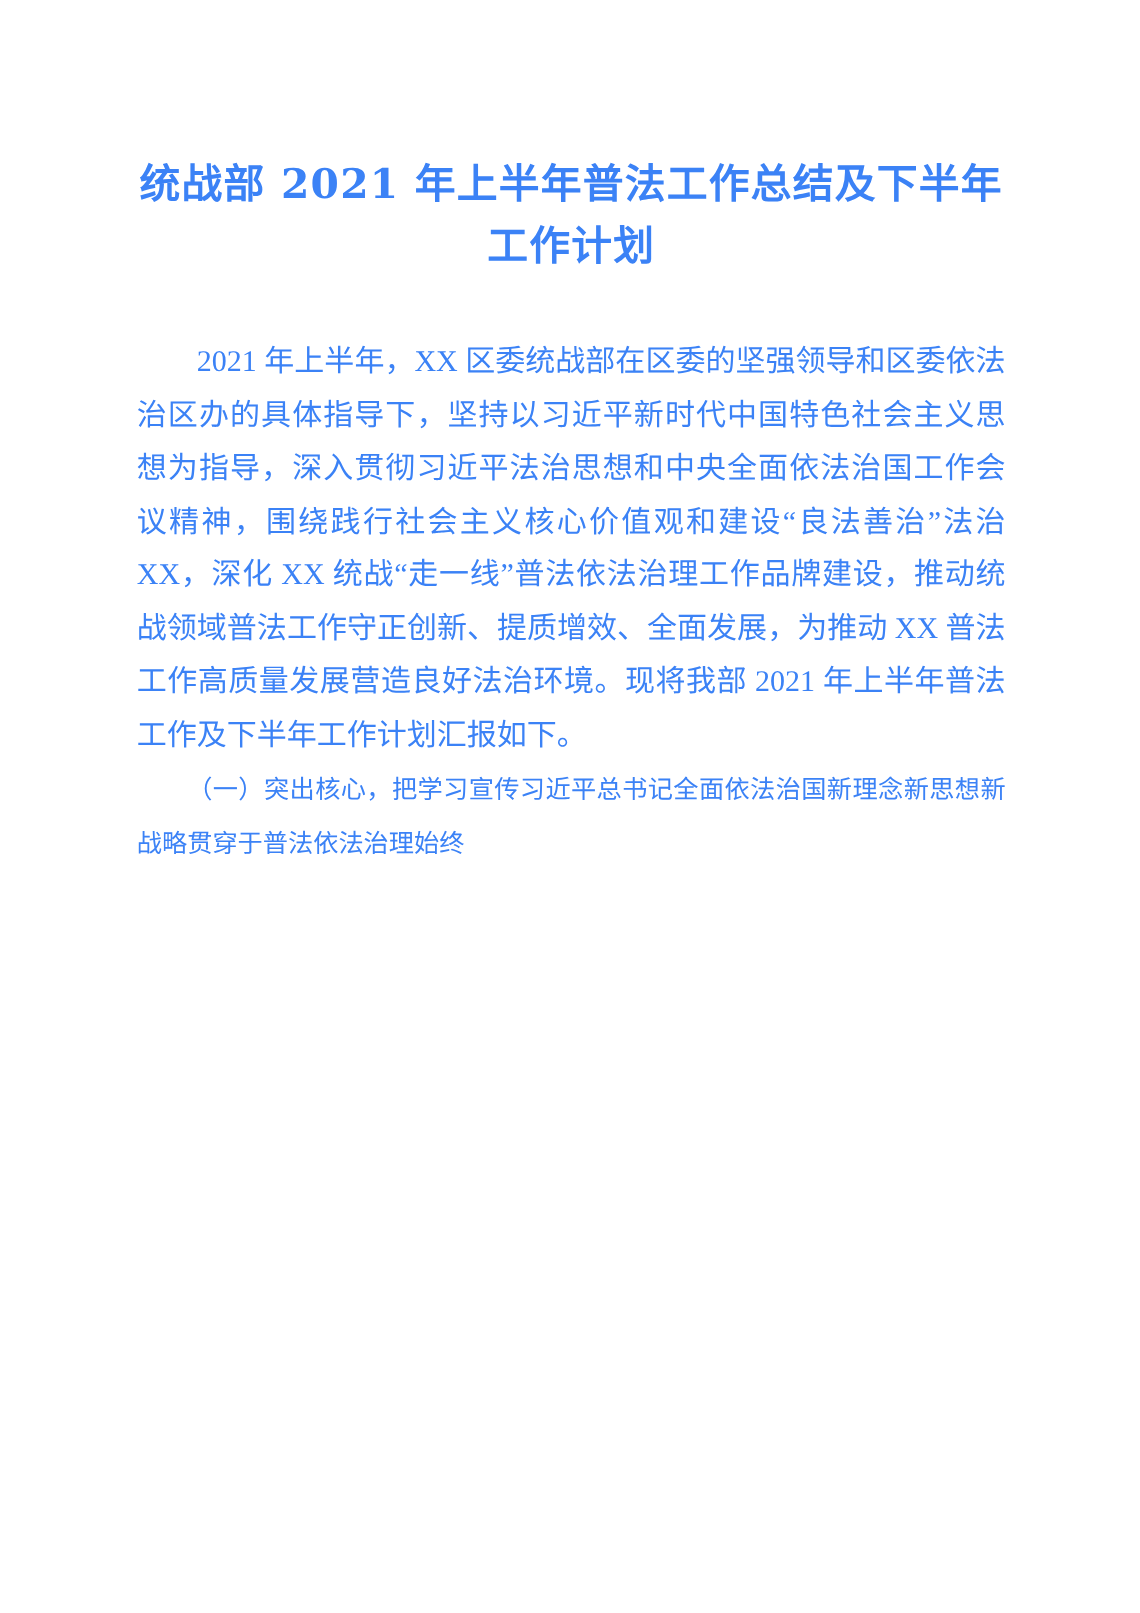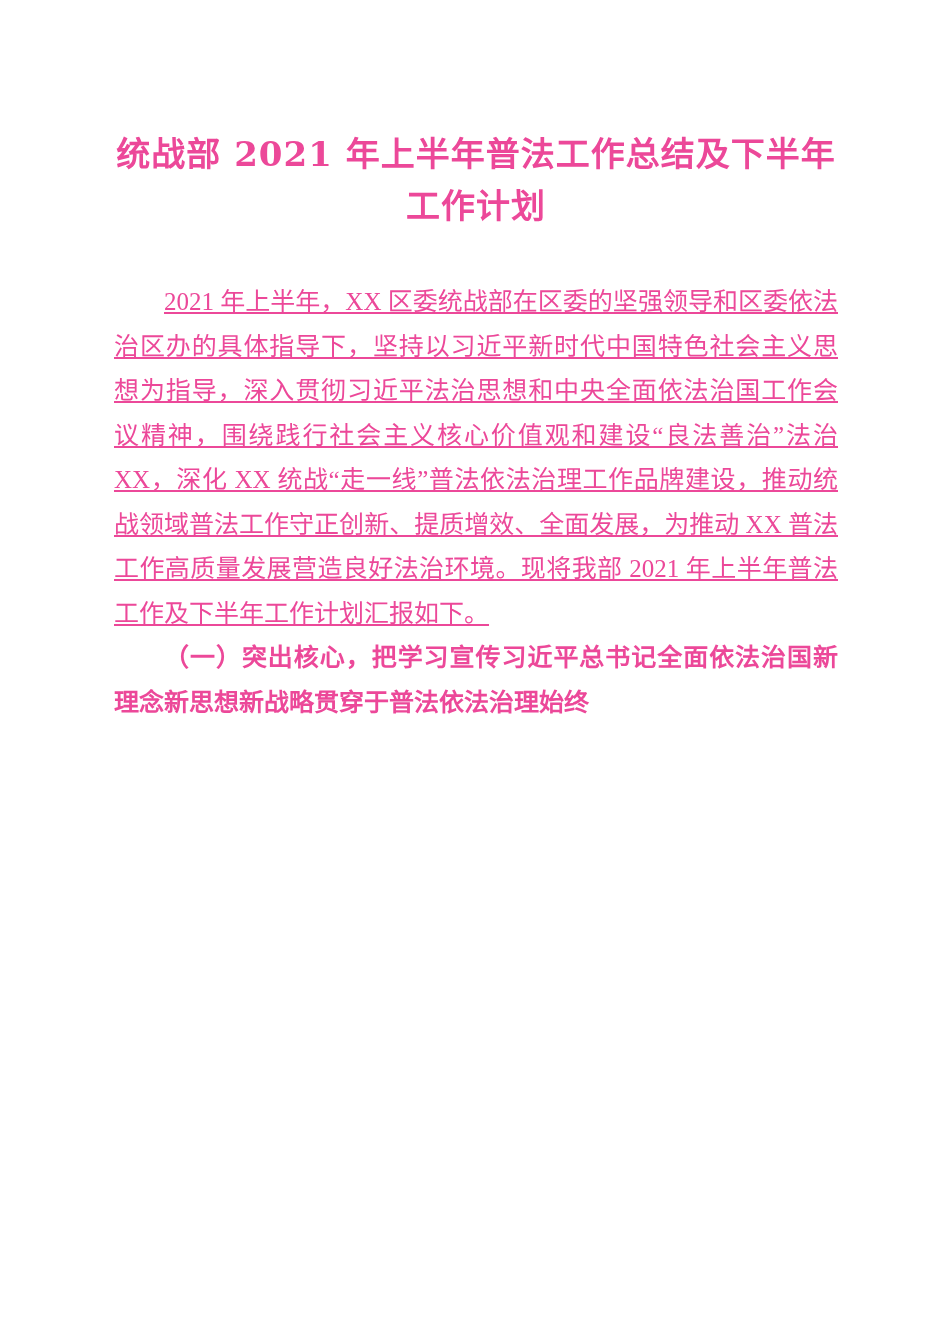--- a/index.html
+++ b/index.html
@@ -7,58 +7,57 @@
       margin: 0;
       padding: 0;
       background: #ffffff;
     }
     .page {
       position: relative;
       width: 950px;
       height: 1344px;
       margin: 0 auto;
       background: #ffffff;
-      color: #ec4899;
+      color: #3b82f6;
       overflow: hidden;
       padding: 128px 112px 0 114px;
       font-family: "Liberation Serif", "DejaVu Serif", serif;
     }
     .doc-title {
       font-size: 34px;
       line-height: 52px;
       font-weight: 700;
       text-align: center;
       margin: 0 0 48px 0;
       font-family: "DejaVu Serif", "Liberation Serif", serif;
       letter-spacing: 1px;
     }
     .para {
       font-size: 25px;
       line-height: 44.5px;
       text-align: justify;
       text-indent: 2em;
       margin: 0;
       font-weight: 400;
-      text-decoration: underline;
     }
     .heading1 {
       font-size: 25px;
       line-height: 44.5px;
       font-weight: 700;
       text-indent: 2em;
       margin: 0;
       font-family: "Liberation Sans", "DejaVu Sans", sans-serif;
     }
     .subheading {
-      font-size: 25px;
+      font-size: 21px;
       line-height: 44.5px;
       text-align: justify;
       text-indent: 2em;
       margin: 0;
-      font-weight: 700;
+      font-weight: 400;
       font-family: "DejaVu Serif", "Liberation Serif", serif;
     }
   </style>
 </head>
 <body>
 
 <div class="page">
 
   <h1 class="doc-title">统战部 2021 年上半年普法工作总结及下半年工作计划</h1>
 

